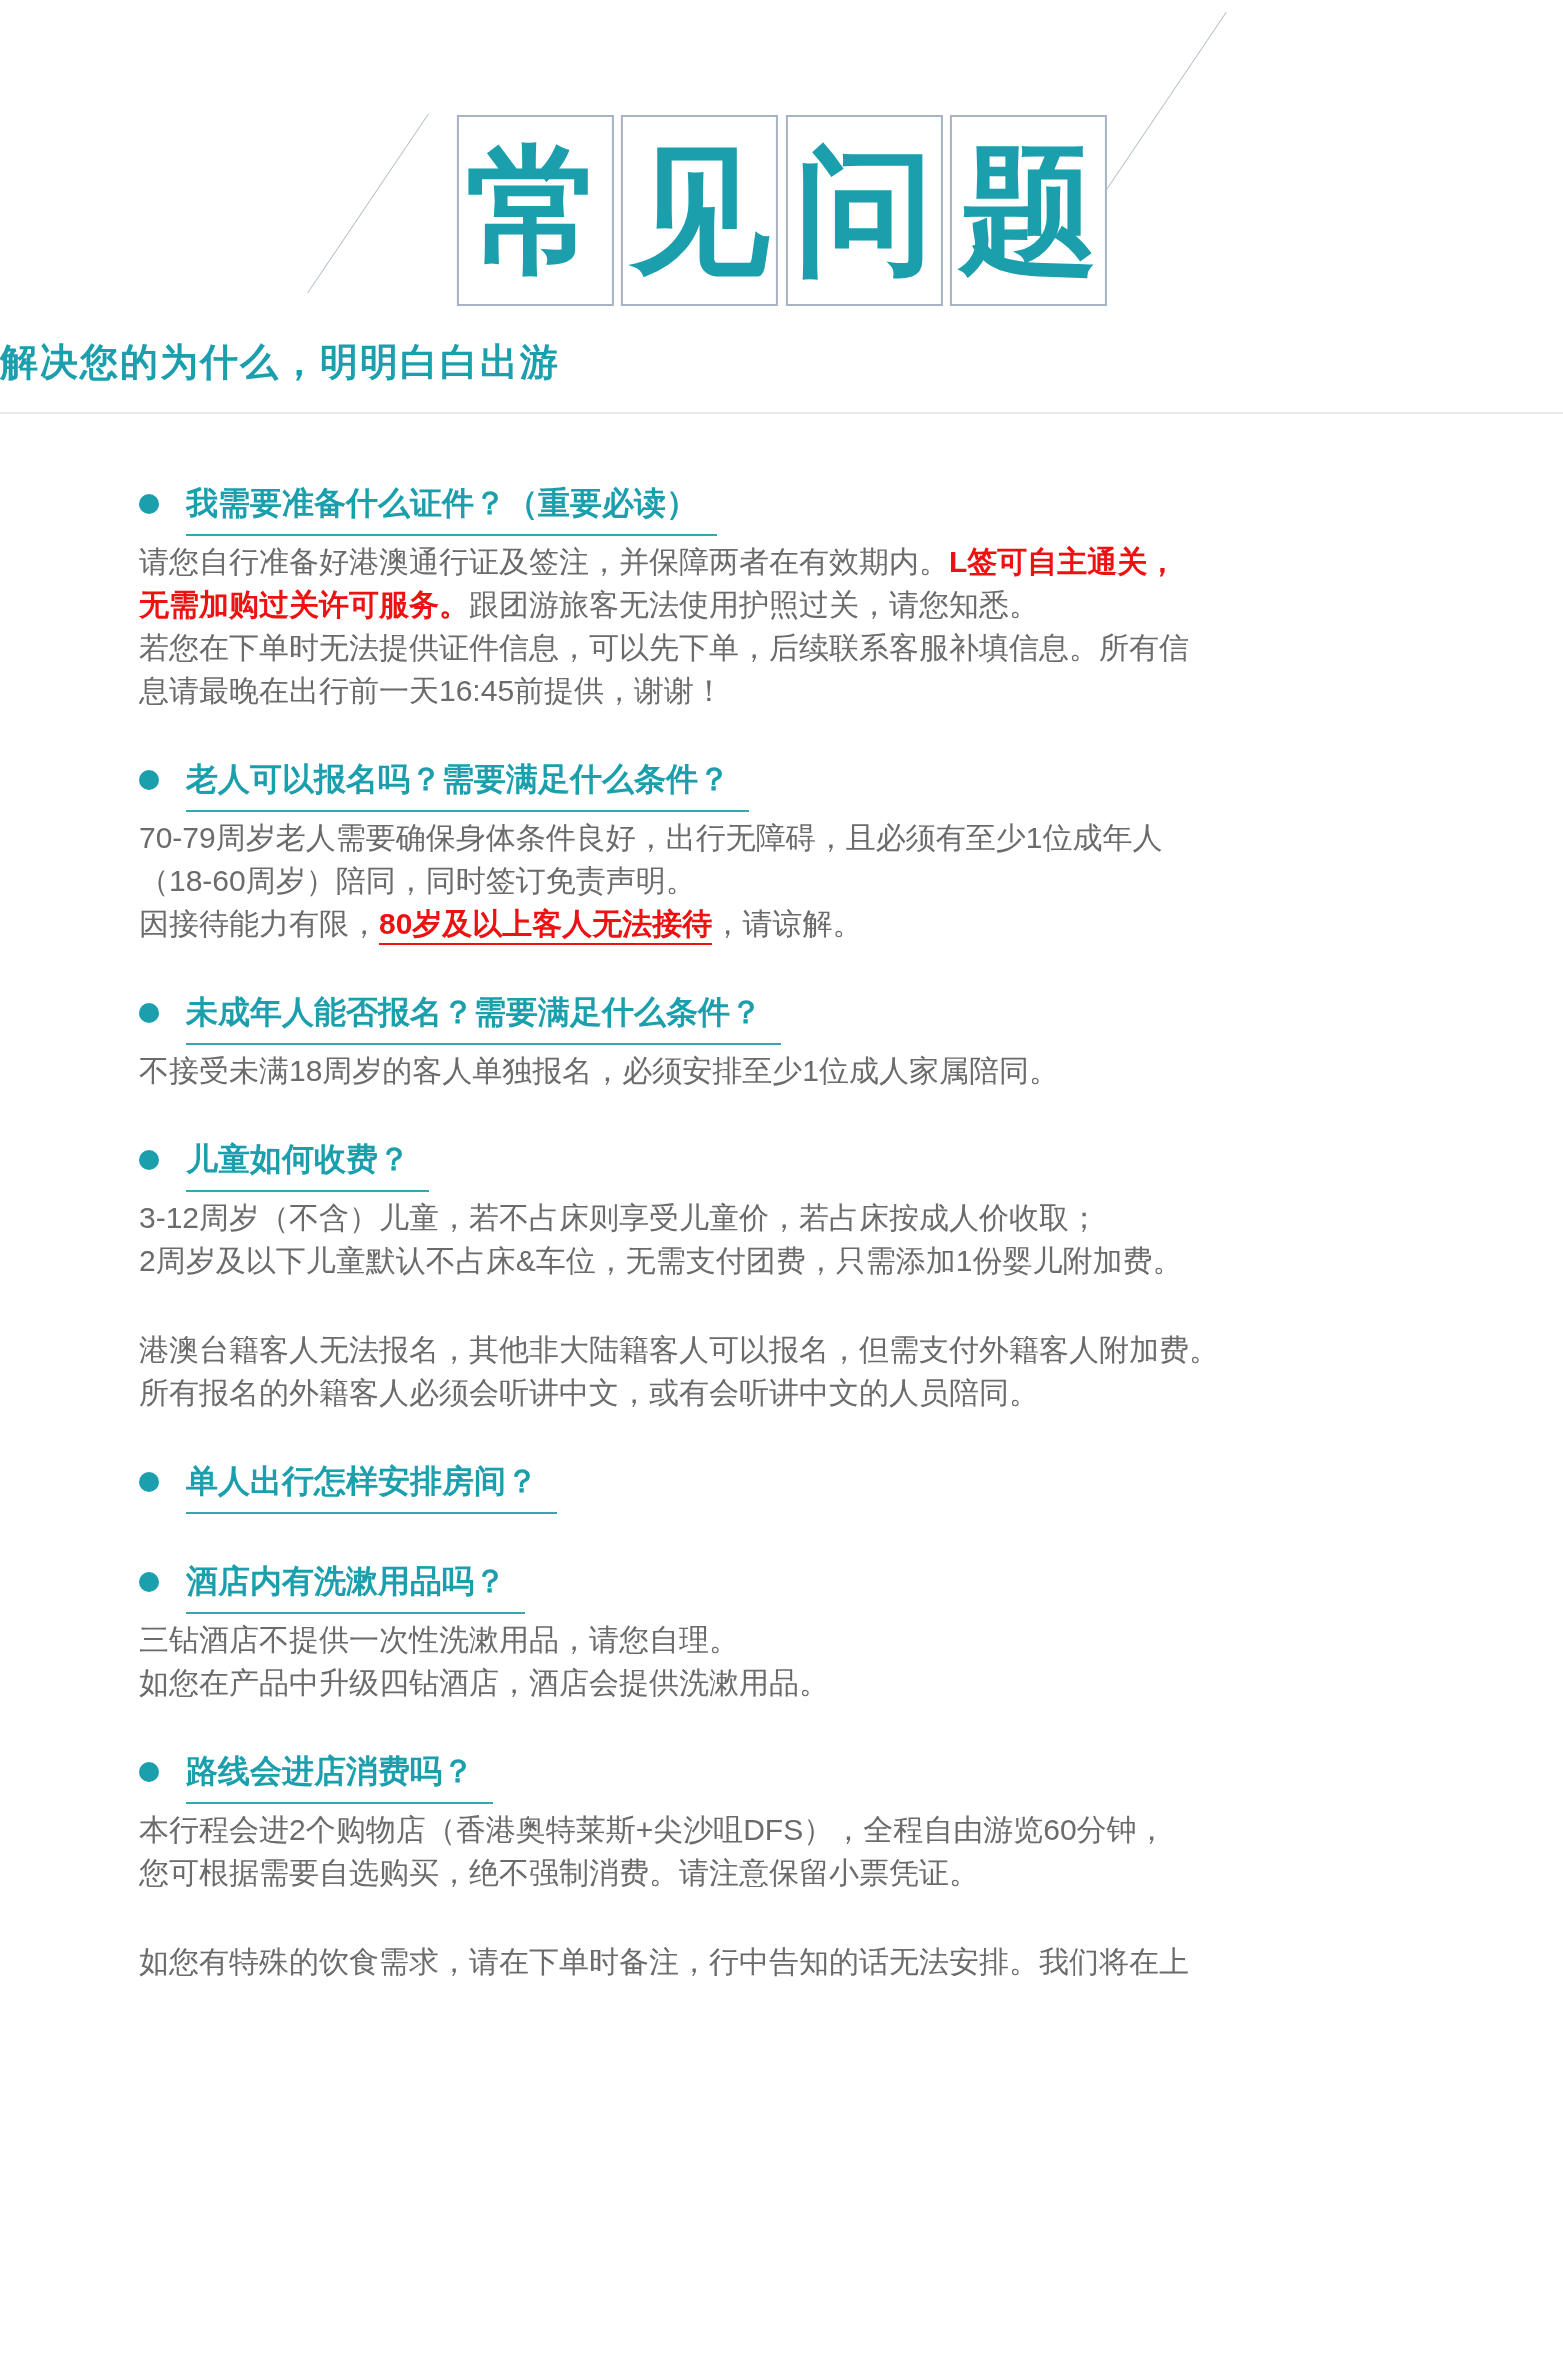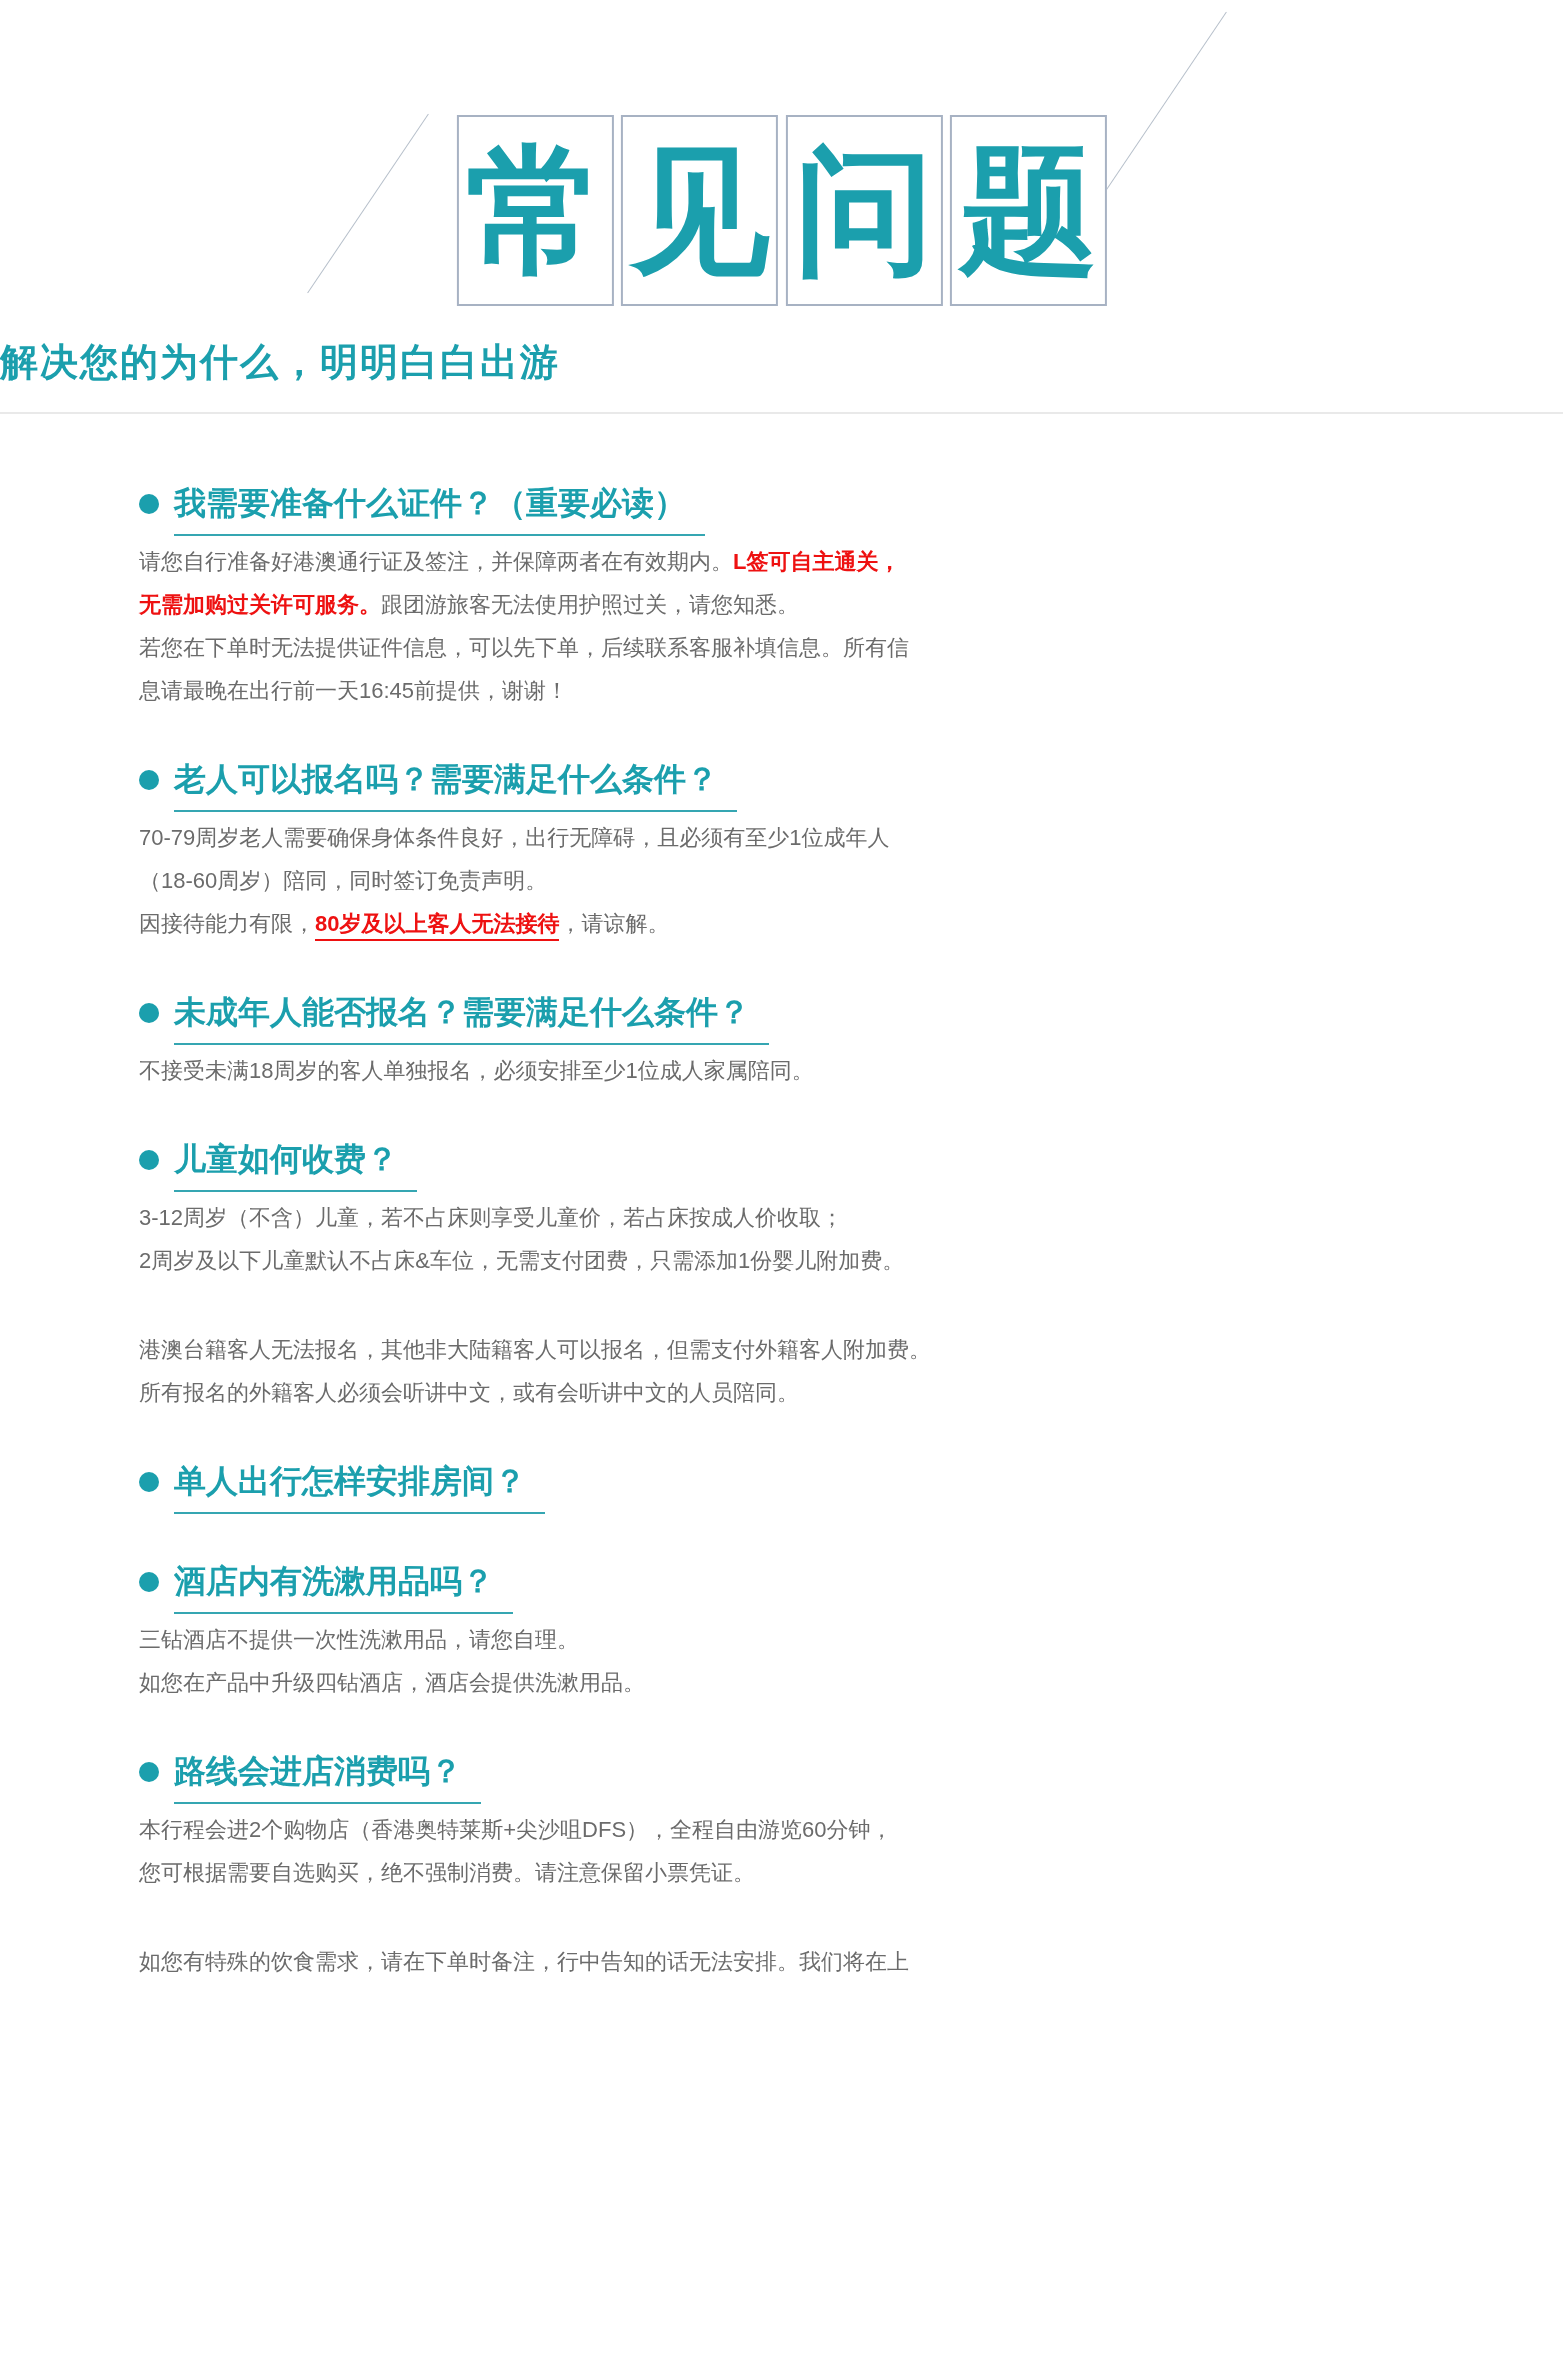--- a/index.html
+++ b/index.html
@@ -61,39 +61,40 @@
     border-top: 2px solid var(--divider, #e9e9e9);
   }
 
   
   .content { padding: 68px 122px 0 139px; }
   .faq-item { margin-bottom: 46px; }
   .faq-q {
     display: flex;
     align-items: center;
     margin-bottom: 4px;
+    gap: 12px;
   }
   .bullet {
     flex: 0 0 auto;
     width: 20px; height: 20px;
     border-radius: 50%;
     background: var(--teal, #1b9fad);
     margin-right: 15px;
     margin-bottom: 9.5px;
   }
   .q-text {
     font-size: 32px;
     font-weight: bold;
     color: var(--teal, #1b9fad);
     padding: 0 19px 8px 0;
     border-bottom: 2.7px solid #35a6b2;
     white-space: nowrap;
   }
   .a-line {
-    font-size: 22px;
+    font-size: 30px;
     line-height: 43px;
     color: var(--body-text, #6b6b6b);
     white-space: nowrap;
   }
   .seg-red {
     color: var(--red, #ee1111);
     font-weight: bold;
   }
   .seg-red-underline {
     color: var(--red, #ee1111);

